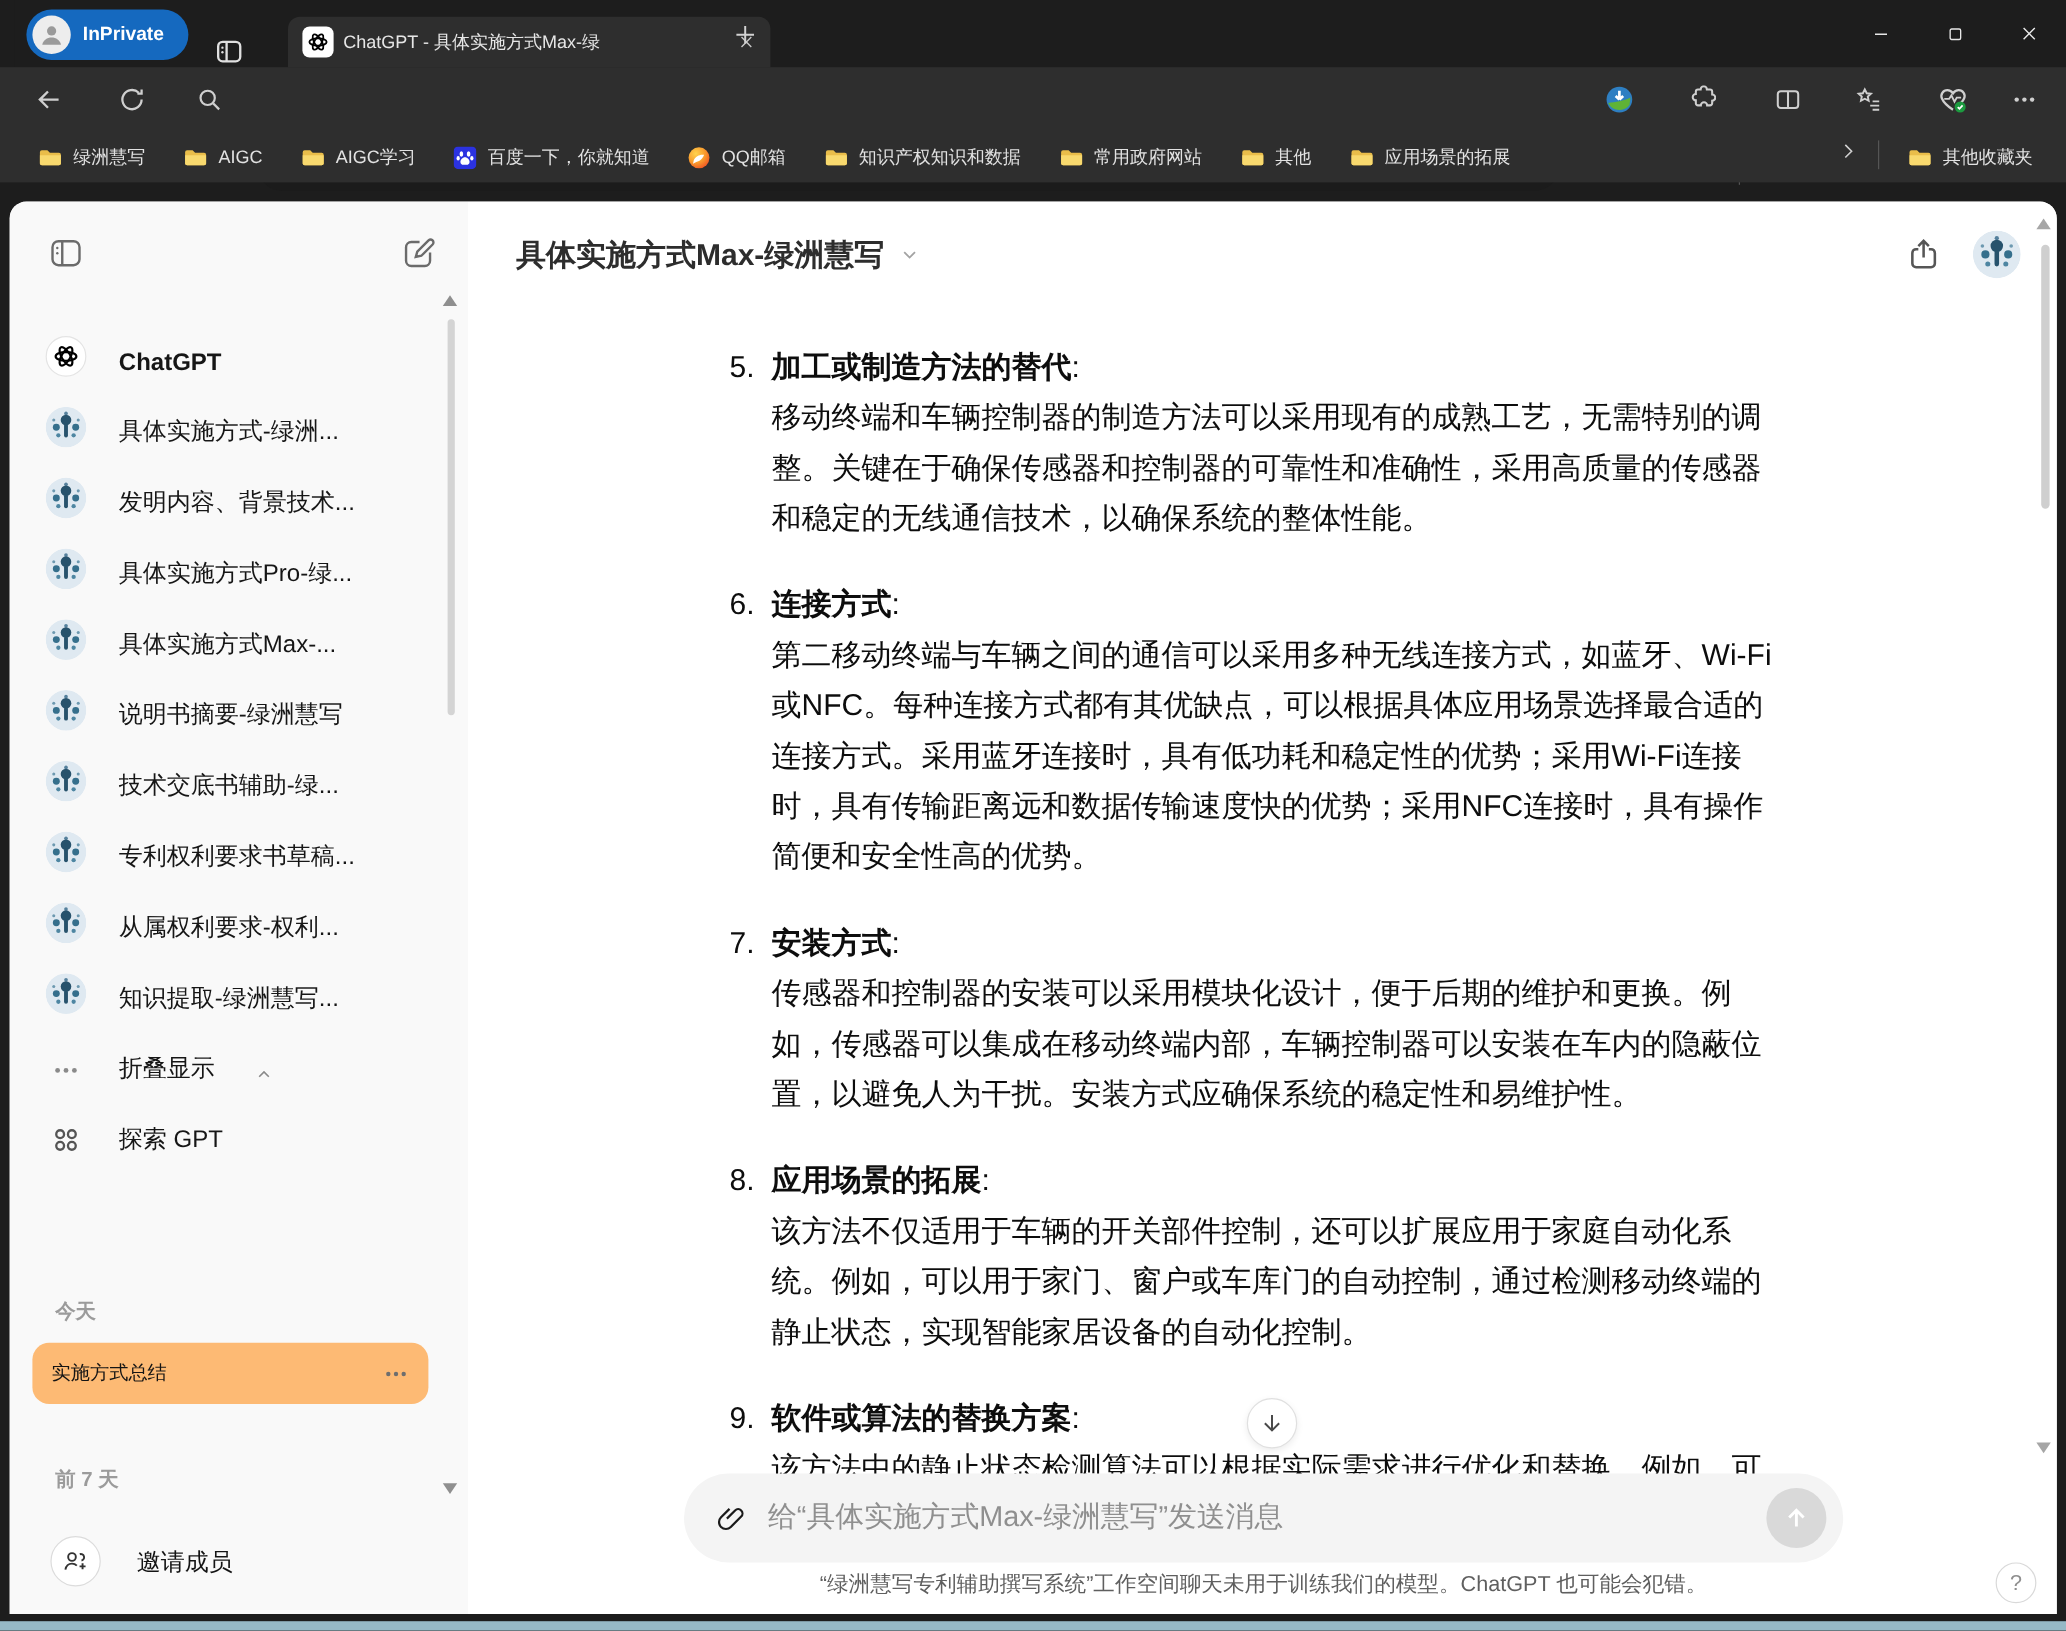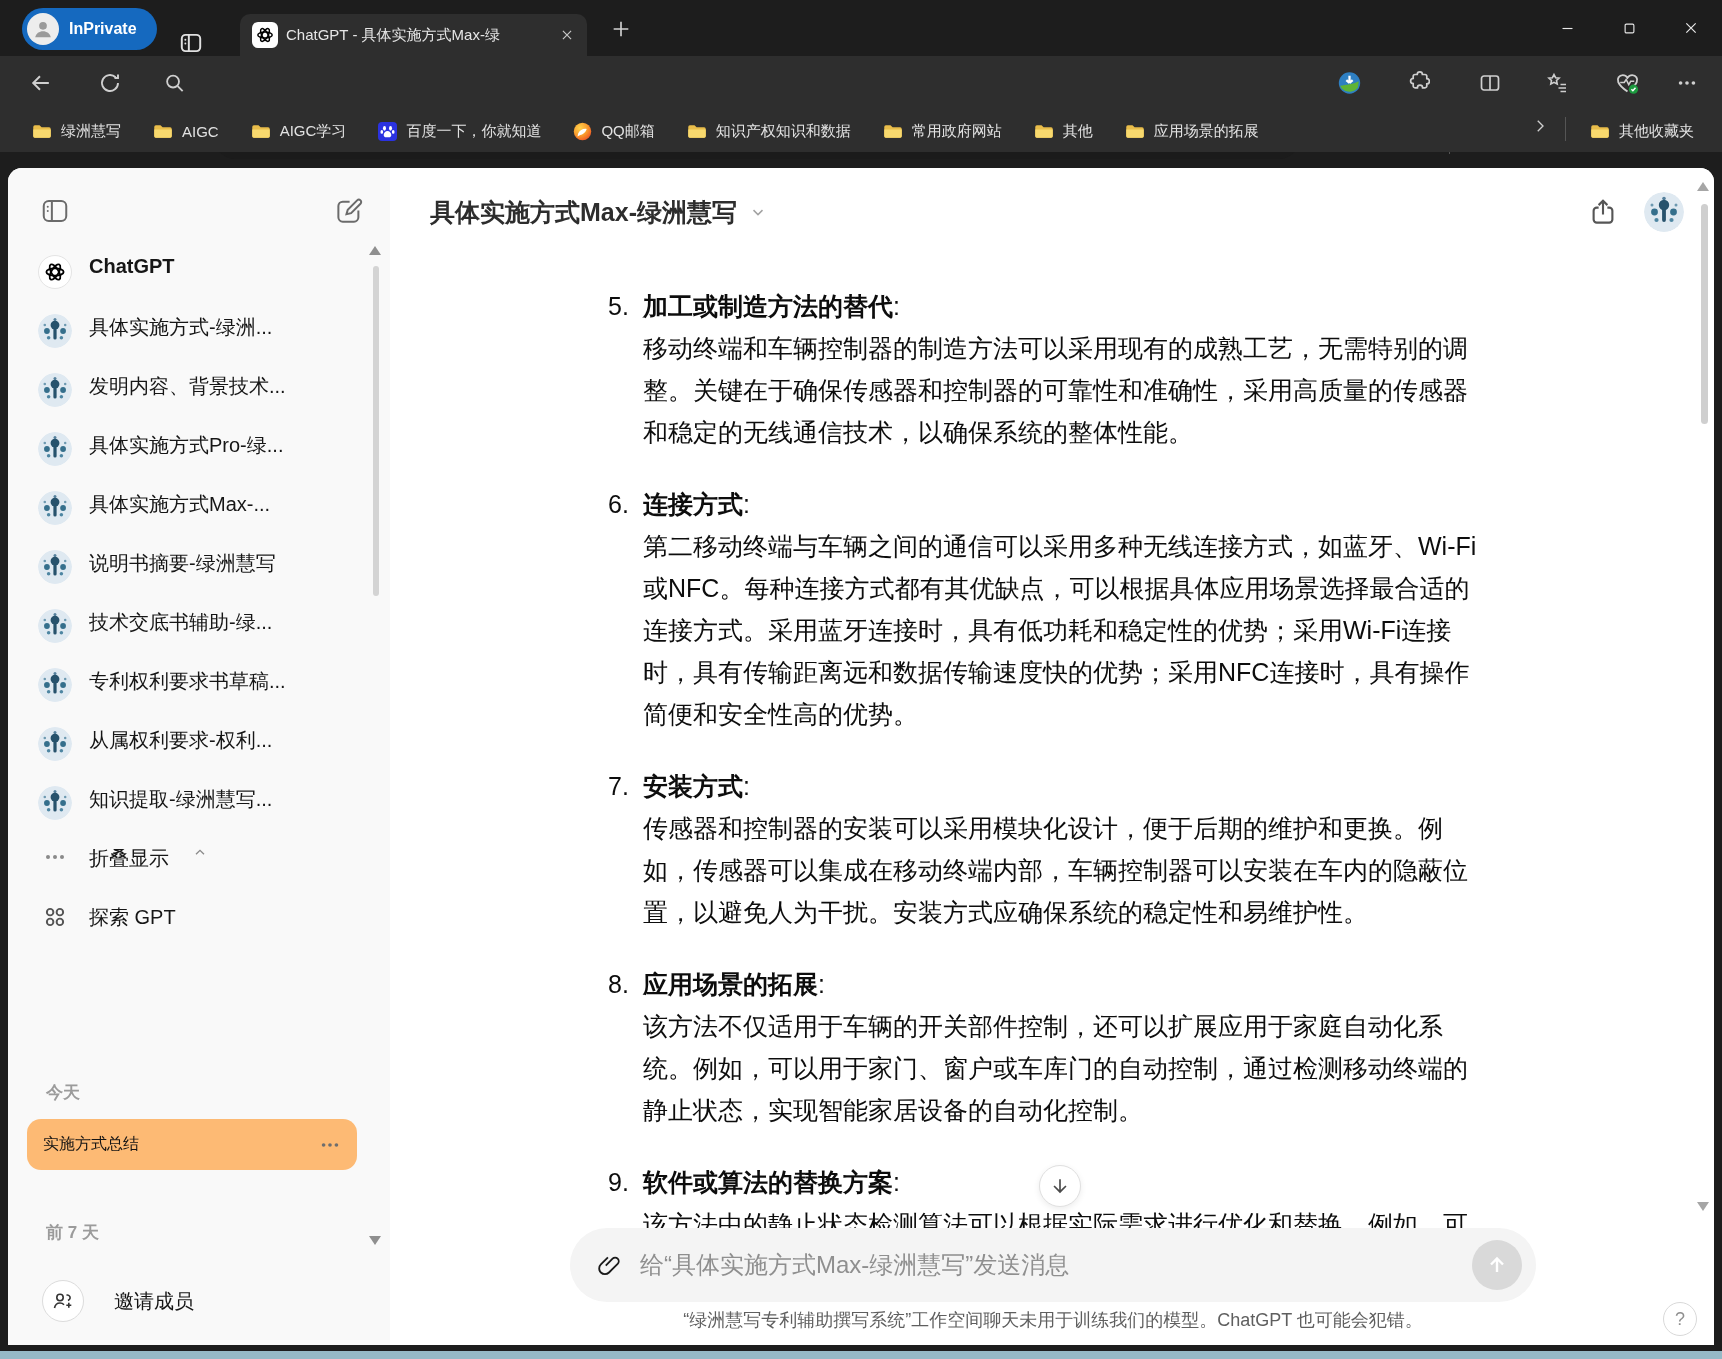--- a/index.html
+++ b/index.html
@@ -8,21 +8,21 @@
   .stage { position:relative; width:1722px; height:1359px; background:#1d1d1d; }
 
   
   .titlebar { position:absolute; top:0; left:0; right:0; height:56px; background:#1d1d1d;margin-left:12px; }
   .inprivate-pill { position:absolute; left:10px; top:8px; height:42px; border-radius:21px;
     background:#1569bf; display:flex; align-items:center; gap:10px; padding:0 20px 0 5px; }
   .inprivate-avatar { width:32px; height:32px; border-radius:50%; background:#ededed;
     display:flex; align-items:center; justify-content:center; overflow:hidden; }
   .inprivate-label { color:#fff; font-size:16px; font-weight:700; }
   .workspace-btn { position:absolute; left:166px; top:30px; color:#e0e0e0; }
-  .tab { position:absolute; left:228px; top:14px; width:347px; height:42px; background:#2e2e2e;
+  .tab { position:absolute; left:228px; top:14px; width:402px; height:42px; background:#2e2e2e;
     border-radius:10px 10px 0 0; display:flex; align-items:center; padding:0 8px 0 12px; }
   .tab-favicon { width:26px; height:26px; border-radius:6px; background:#fff; flex:none;
     display:flex; align-items:center; justify-content:center; color:#000; }
   .tab-title { flex:1; margin:0 8px; color:#e6e6e6; font-size:15px; white-space:nowrap; overflow:hidden;
     -webkit-mask-image:linear-gradient(90deg,#000 82%,transparent 98%);
             mask-image:linear-gradient(90deg,#000 82%,transparent 98%); }
   .tab-close { width:24px; height:24px; border-radius:6px; color:#c9c9c9; flex:none;
     display:flex; align-items:center; justify-content:center; }
   .newtab-btn { position:absolute; left:598px; top:18px; color:#d2d2d2; }
   .win-controls { position:absolute; right:0; top:0; height:56px; display:flex; }
@@ -50,21 +50,21 @@
   
   .page { position:absolute; top:168px; left:8px; right:8px; bottom:14px; background:#fff;
     border-radius:14px 14px 0 0; overflow:hidden; }
   .bottom-strip { position:absolute; left:0; right:0; bottom:0; height:8px; background:#96b9c6; }
 
   
   .sidebar { position:absolute; left:0; top:0; bottom:0; width:382px; background:#f9f9f9; }
   .sb-header-icons { position:absolute; top:28px; left:32px; right:26px; display:flex;
     justify-content:space-between; color:#6b6b6b; }
   .sb-list { position:absolute; top:87px; left:0; right:20px; }
-  .sb-item { height:59px; display:flex; align-items:flex-start; gap:17px; padding-left:30px;
+  .sb-item { height:59px; display:flex; align-items:flex-end; gap:27px; padding-left:30px;
     font-size:20px; color:#161616; }
   .sb-item .label { white-space:nowrap; overflow:hidden; }
   .sb-item.first .label { font-weight:700; }
   .av { width:34px; height:34px; flex:none; border-radius:50%; }
   .av-openai { background:#fff; border:1px solid #e4e4e4; display:flex; align-items:center;
     justify-content:center; color:#000; }
   .sb-muted-ic { width:34px; flex:none; display:flex; justify-content:center; color:#8a8a8a; }
   .chev-up { color:#8a8a8a; margin-left:6px; display:flex; }
   .section-label { position:absolute; left:38px; font-size:17px; font-weight:600; color:#9b9b9b; }
   .today-pill { position:absolute; top:951px; left:19px; width:330px; height:51px; border-radius:14px;

